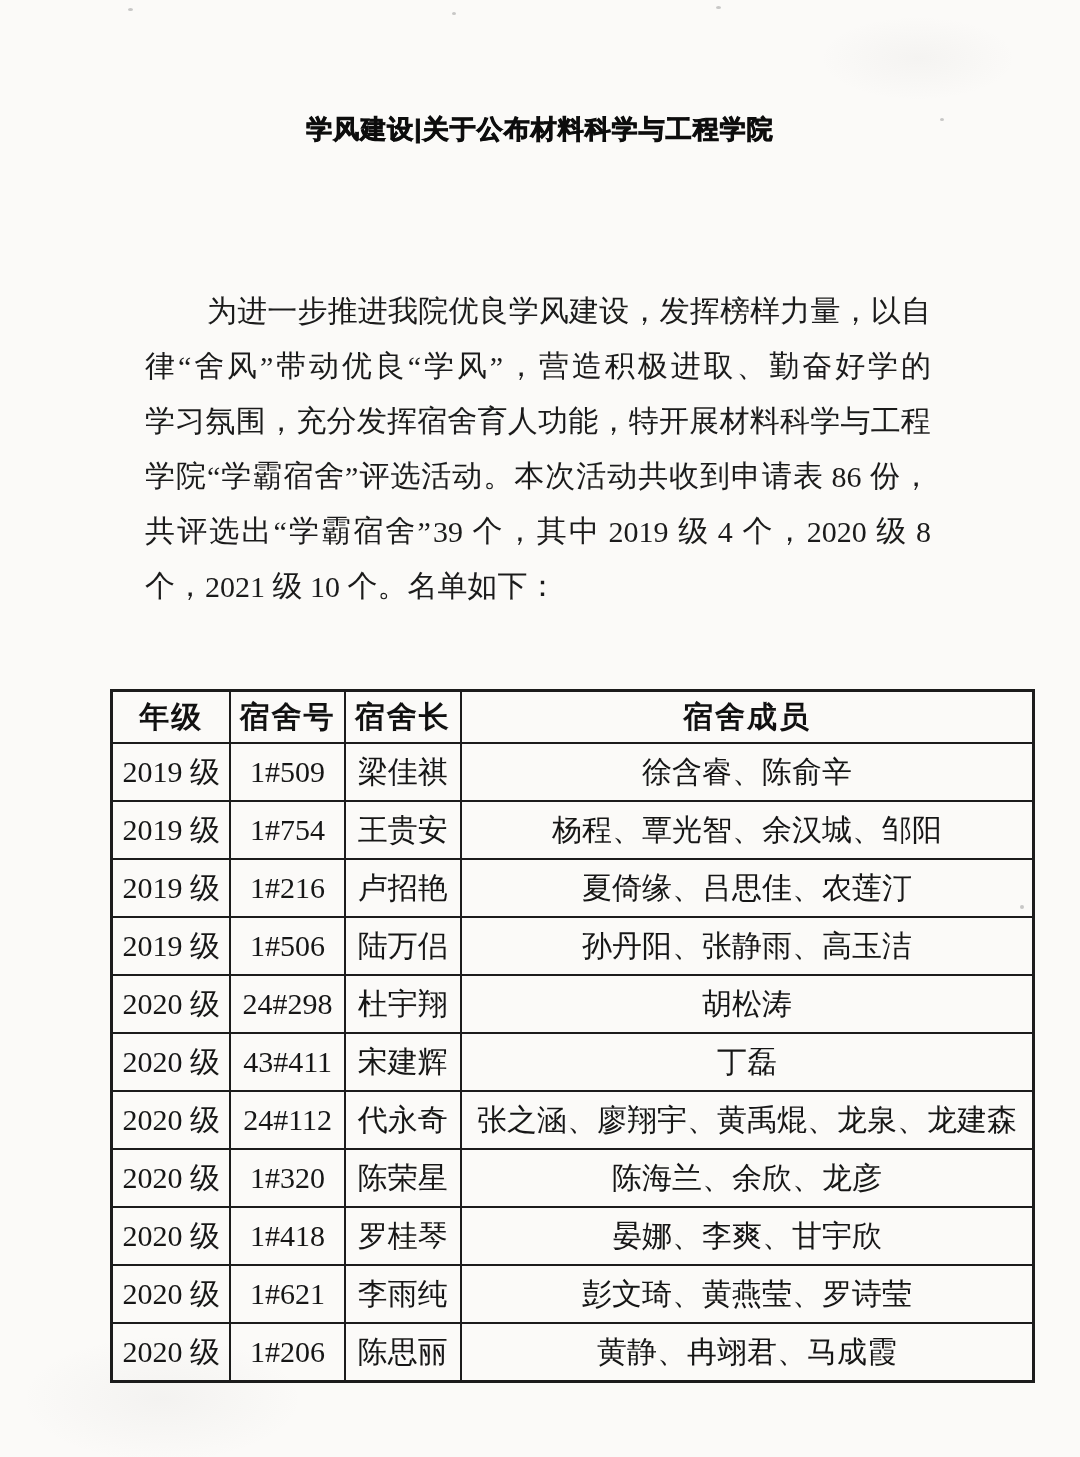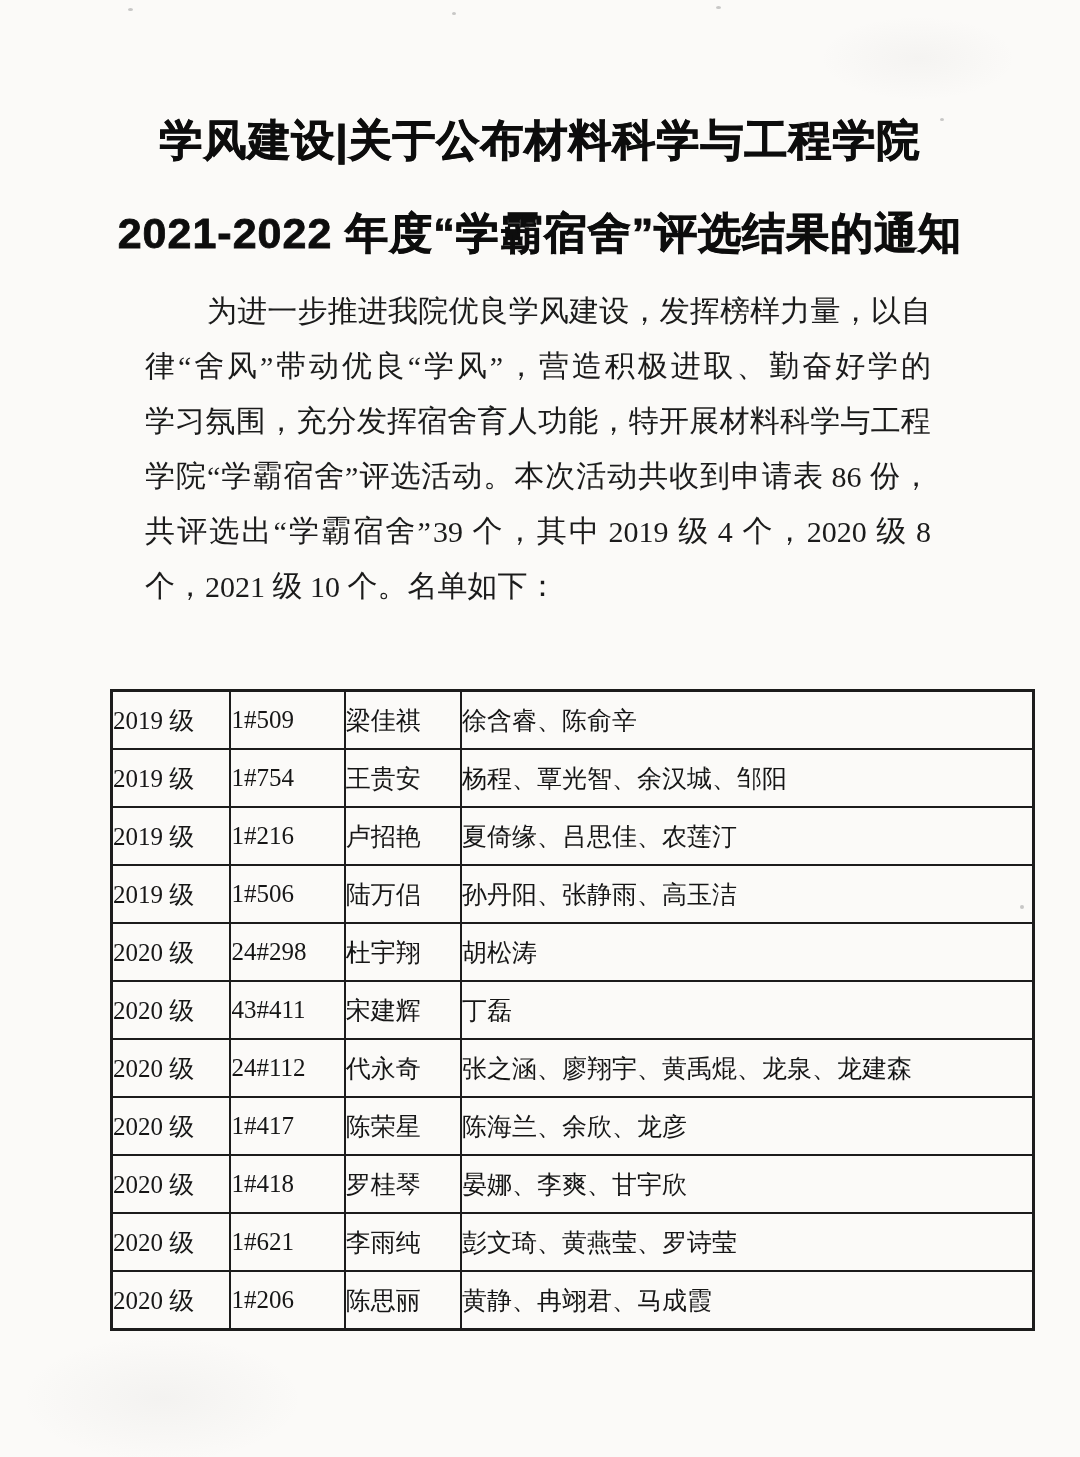--- a/index.html
+++ b/index.html
@@ -18,21 +18,21 @@
       radial-gradient(200px 90px at 15% 96%, rgba(120,120,120,0.06), transparent 70%),
       linear-gradient(#fbfaf8,#fbfaf8);
   }
   .speck{position:absolute;background:#8a8a8a;border-radius:50%;opacity:.45;}
 
   .title{
     position:absolute;left:0;width:1080px;
     text-align:center;
     font-family:"Liberation Sans","DejaVu Sans",sans-serif;
     font-weight:bold;
-    font-size:43px;
+    font-size:26px;
     letter-spacing:1px;
     color:#0d0d0d;
     -webkit-text-stroke:0.8px #0d0d0d;
   }
   .title1{top:112px;}
   .title2{top:205px;}
 
   .paragraph{
     position:absolute;left:145px;top:284px;width:786px;
     font-size:30px;color:#1b1b1b;
@@ -63,22 +63,22 @@
     font-size:30px;
     font-weight:bold;
     font-family:"Liberation Sans","DejaVu Sans",sans-serif;
     color:#111;
     text-align:center;
     padding:0;
     letter-spacing:2px;
   }
   td{
     height:56px;
-    font-size:25px;
-    text-align:left;
+    font-size:30px;
+    text-align:center;
     padding:0;
     color:#161616;
     overflow:hidden;
   }
   col.c-grade{width:12.9%;}
   col.c-room{width:12.4%;}
   col.c-leader{width:12.6%;}
   col.c-members{width:62.1%;}
 </style>
 </head>
@@ -87,21 +87,20 @@
 <div class="page">
 
   <span class="speck" style="left:128px;top:8px;width:5px;height:3px;"></span>
   <span class="speck" style="left:452px;top:12px;width:4px;height:3px;"></span>
   <span class="speck" style="left:716px;top:6px;width:5px;height:3px;"></span>
   <span class="speck" style="left:940px;top:118px;width:4px;height:3px;"></span>
   <span class="speck" style="left:1020px;top:905px;width:4px;height:4px;"></span>
 
   <div class="title title1">学风建设|关于公布材料科学与工程学院</div>
 
-  <div class="title title2">2021-2022 年度“学霸宿舍”评选结果的通知</div>
 
   <div class="paragraph">
       <div class="para-line justify indent">
         <span class="tok">为</span>
         <span class="tok">进</span>
         <span class="tok">一</span>
         <span class="tok">步</span>
         <span class="tok">推</span>
         <span class="tok">进</span>
         <span class="tok">我</span>
@@ -251,20 +250,26 @@
   <div class="table-wrap">
     <table>
       <colgroup>
         <col class="c-grade">
         <col class="c-room">
         <col class="c-leader">
         <col class="c-members">
       </colgroup>
       <tbody>
           <tr>
+            <th>年级</th>
+            <th>宿舍号</th>
+            <th>宿舍长</th>
+            <th>宿舍成员</th>
+          </tr>
+          <tr>
             <td>2019 级</td>
             <td>1#509</td>
             <td>梁佳祺</td>
             <td>徐含睿、陈俞辛</td>
           </tr>
           <tr>
             <td>2019 级</td>
             <td>1#754</td>
             <td>王贵安</td>
             <td>杨程、覃光智、余汉城、邹阳</td>
@@ -294,21 +299,21 @@
             <td>丁磊</td>
           </tr>
           <tr>
             <td>2020 级</td>
             <td>24#112</td>
             <td>代永奇</td>
             <td>张之涵、廖翔宇、黄禹焜、龙泉、龙建森</td>
           </tr>
           <tr>
             <td>2020 级</td>
-            <td>1#417</td>
+            <td>1#320</td>
             <td>陈荣星</td>
             <td>陈海兰、余欣、龙彦</td>
           </tr>
           <tr>
             <td>2020 级</td>
             <td>1#418</td>
             <td>罗桂琴</td>
             <td>晏娜、李爽、甘宇欣</td>
           </tr>
           <tr>

